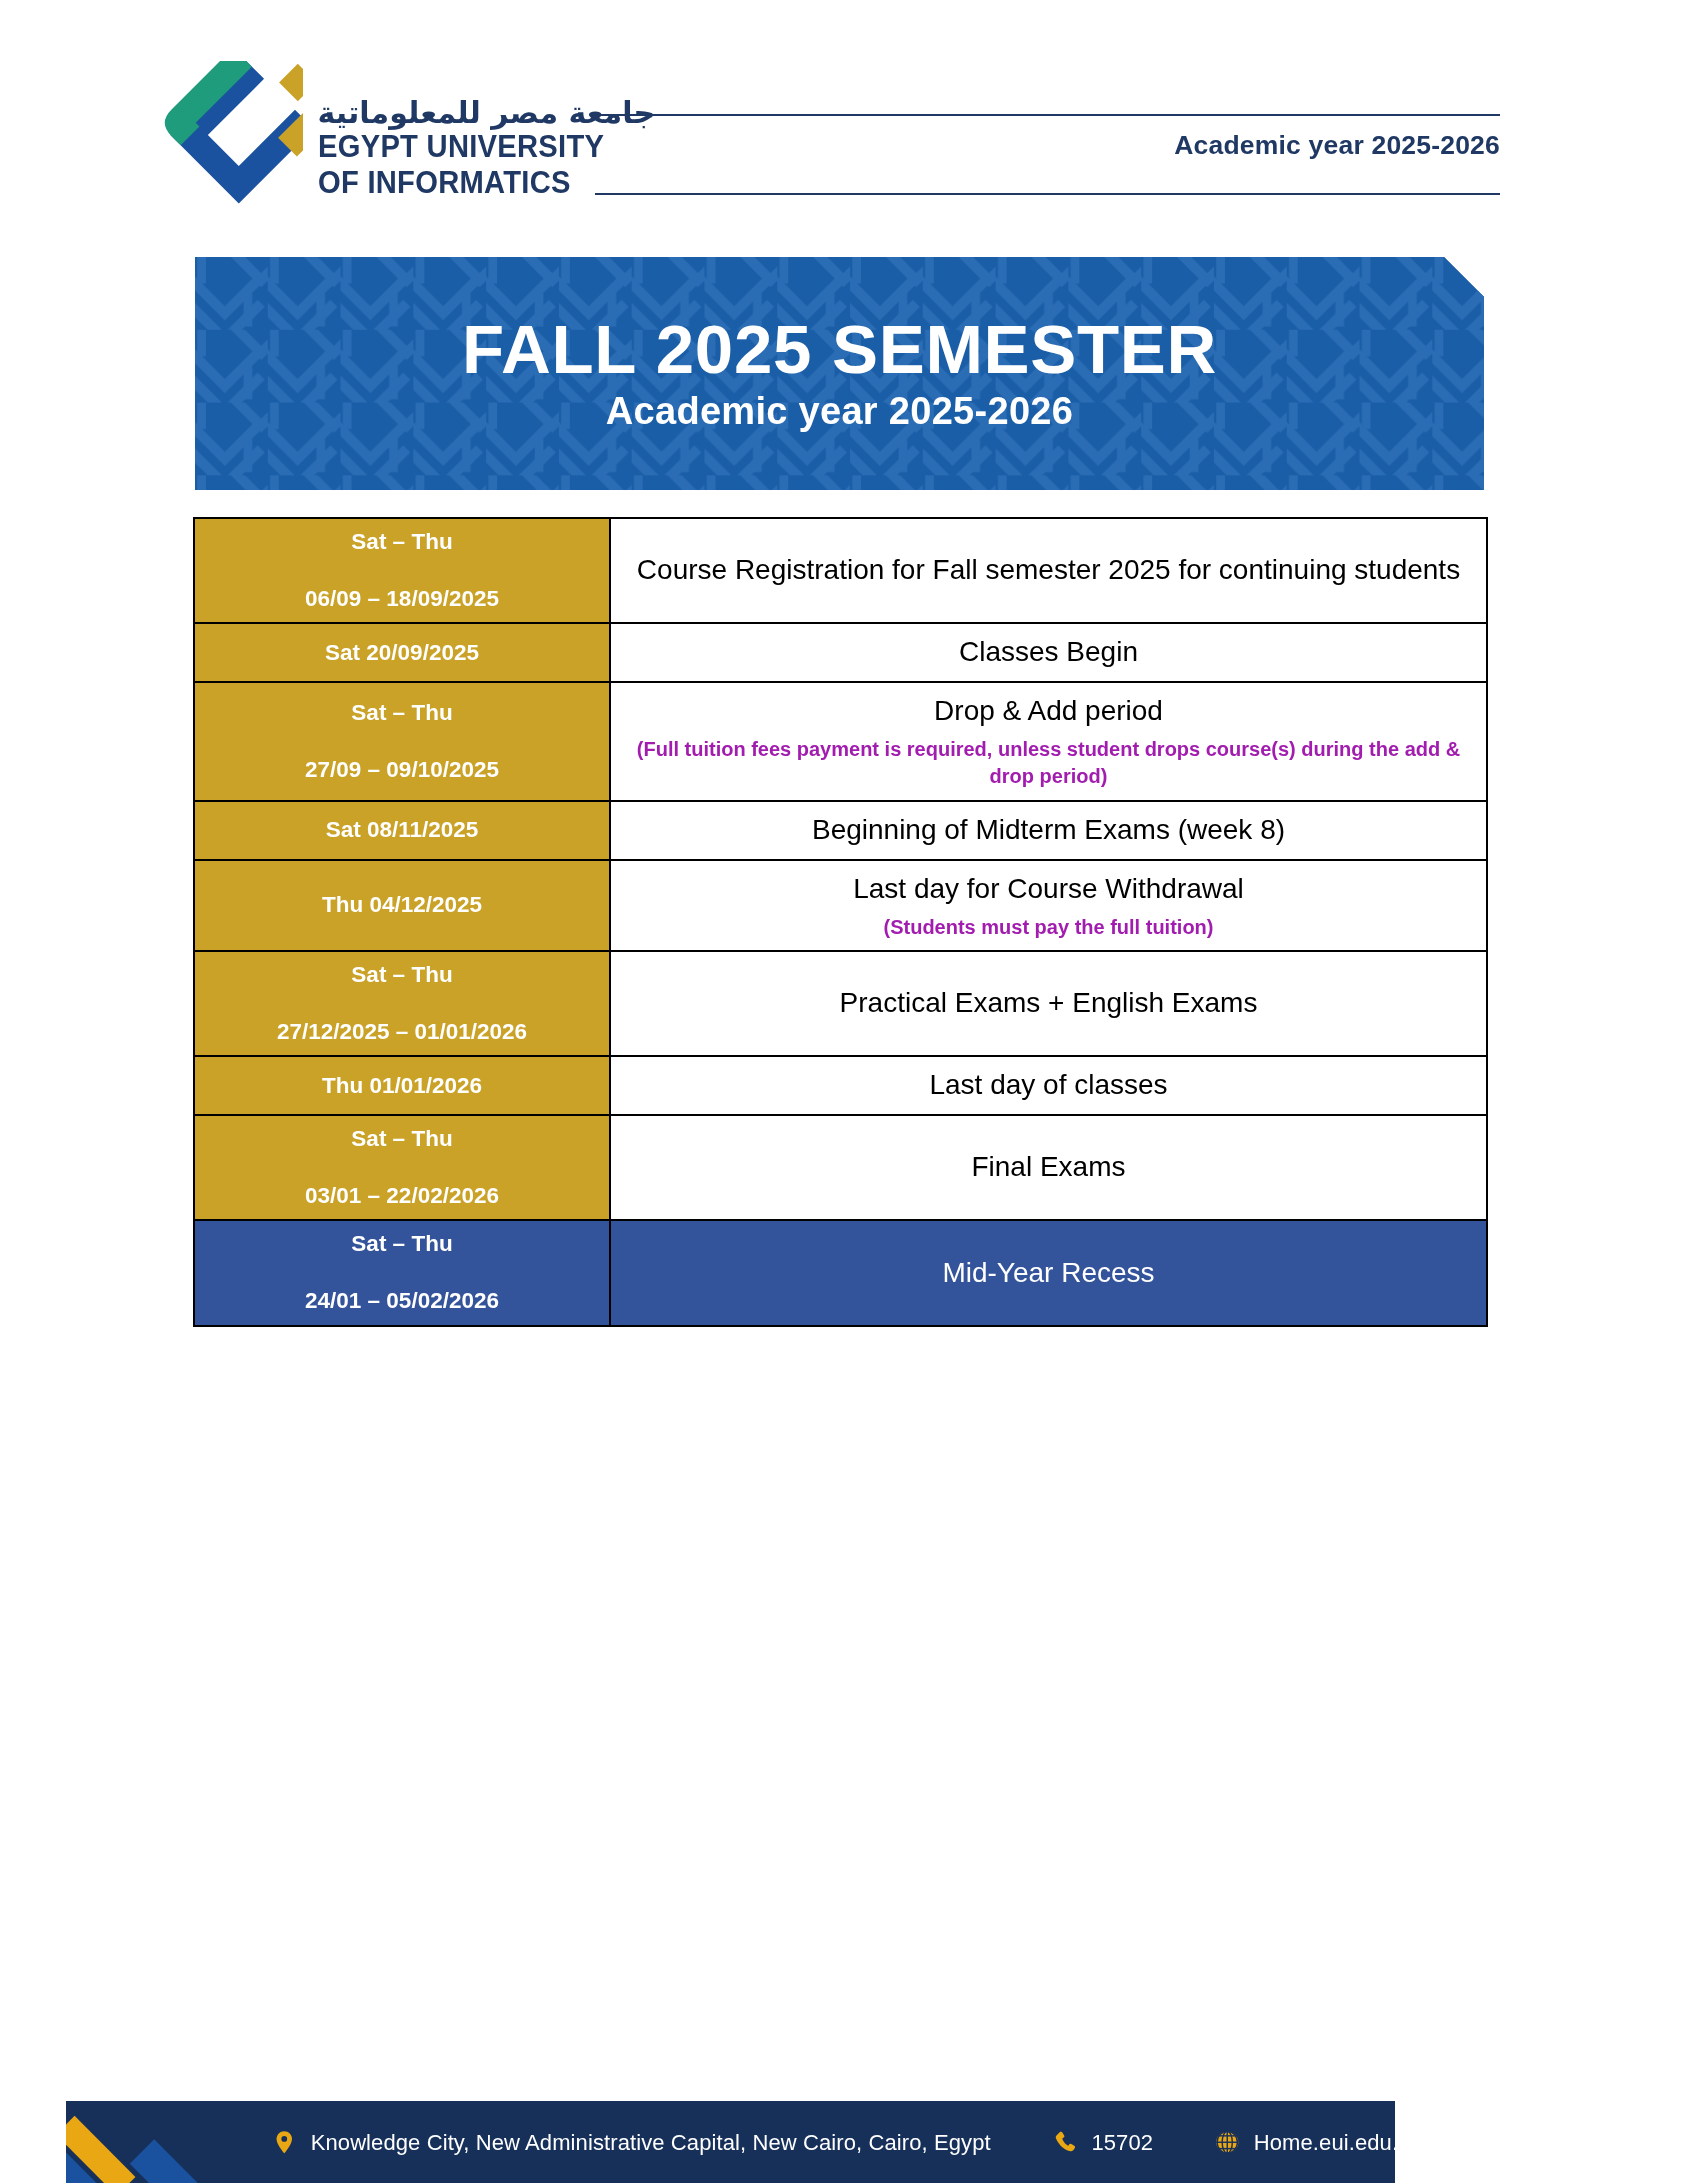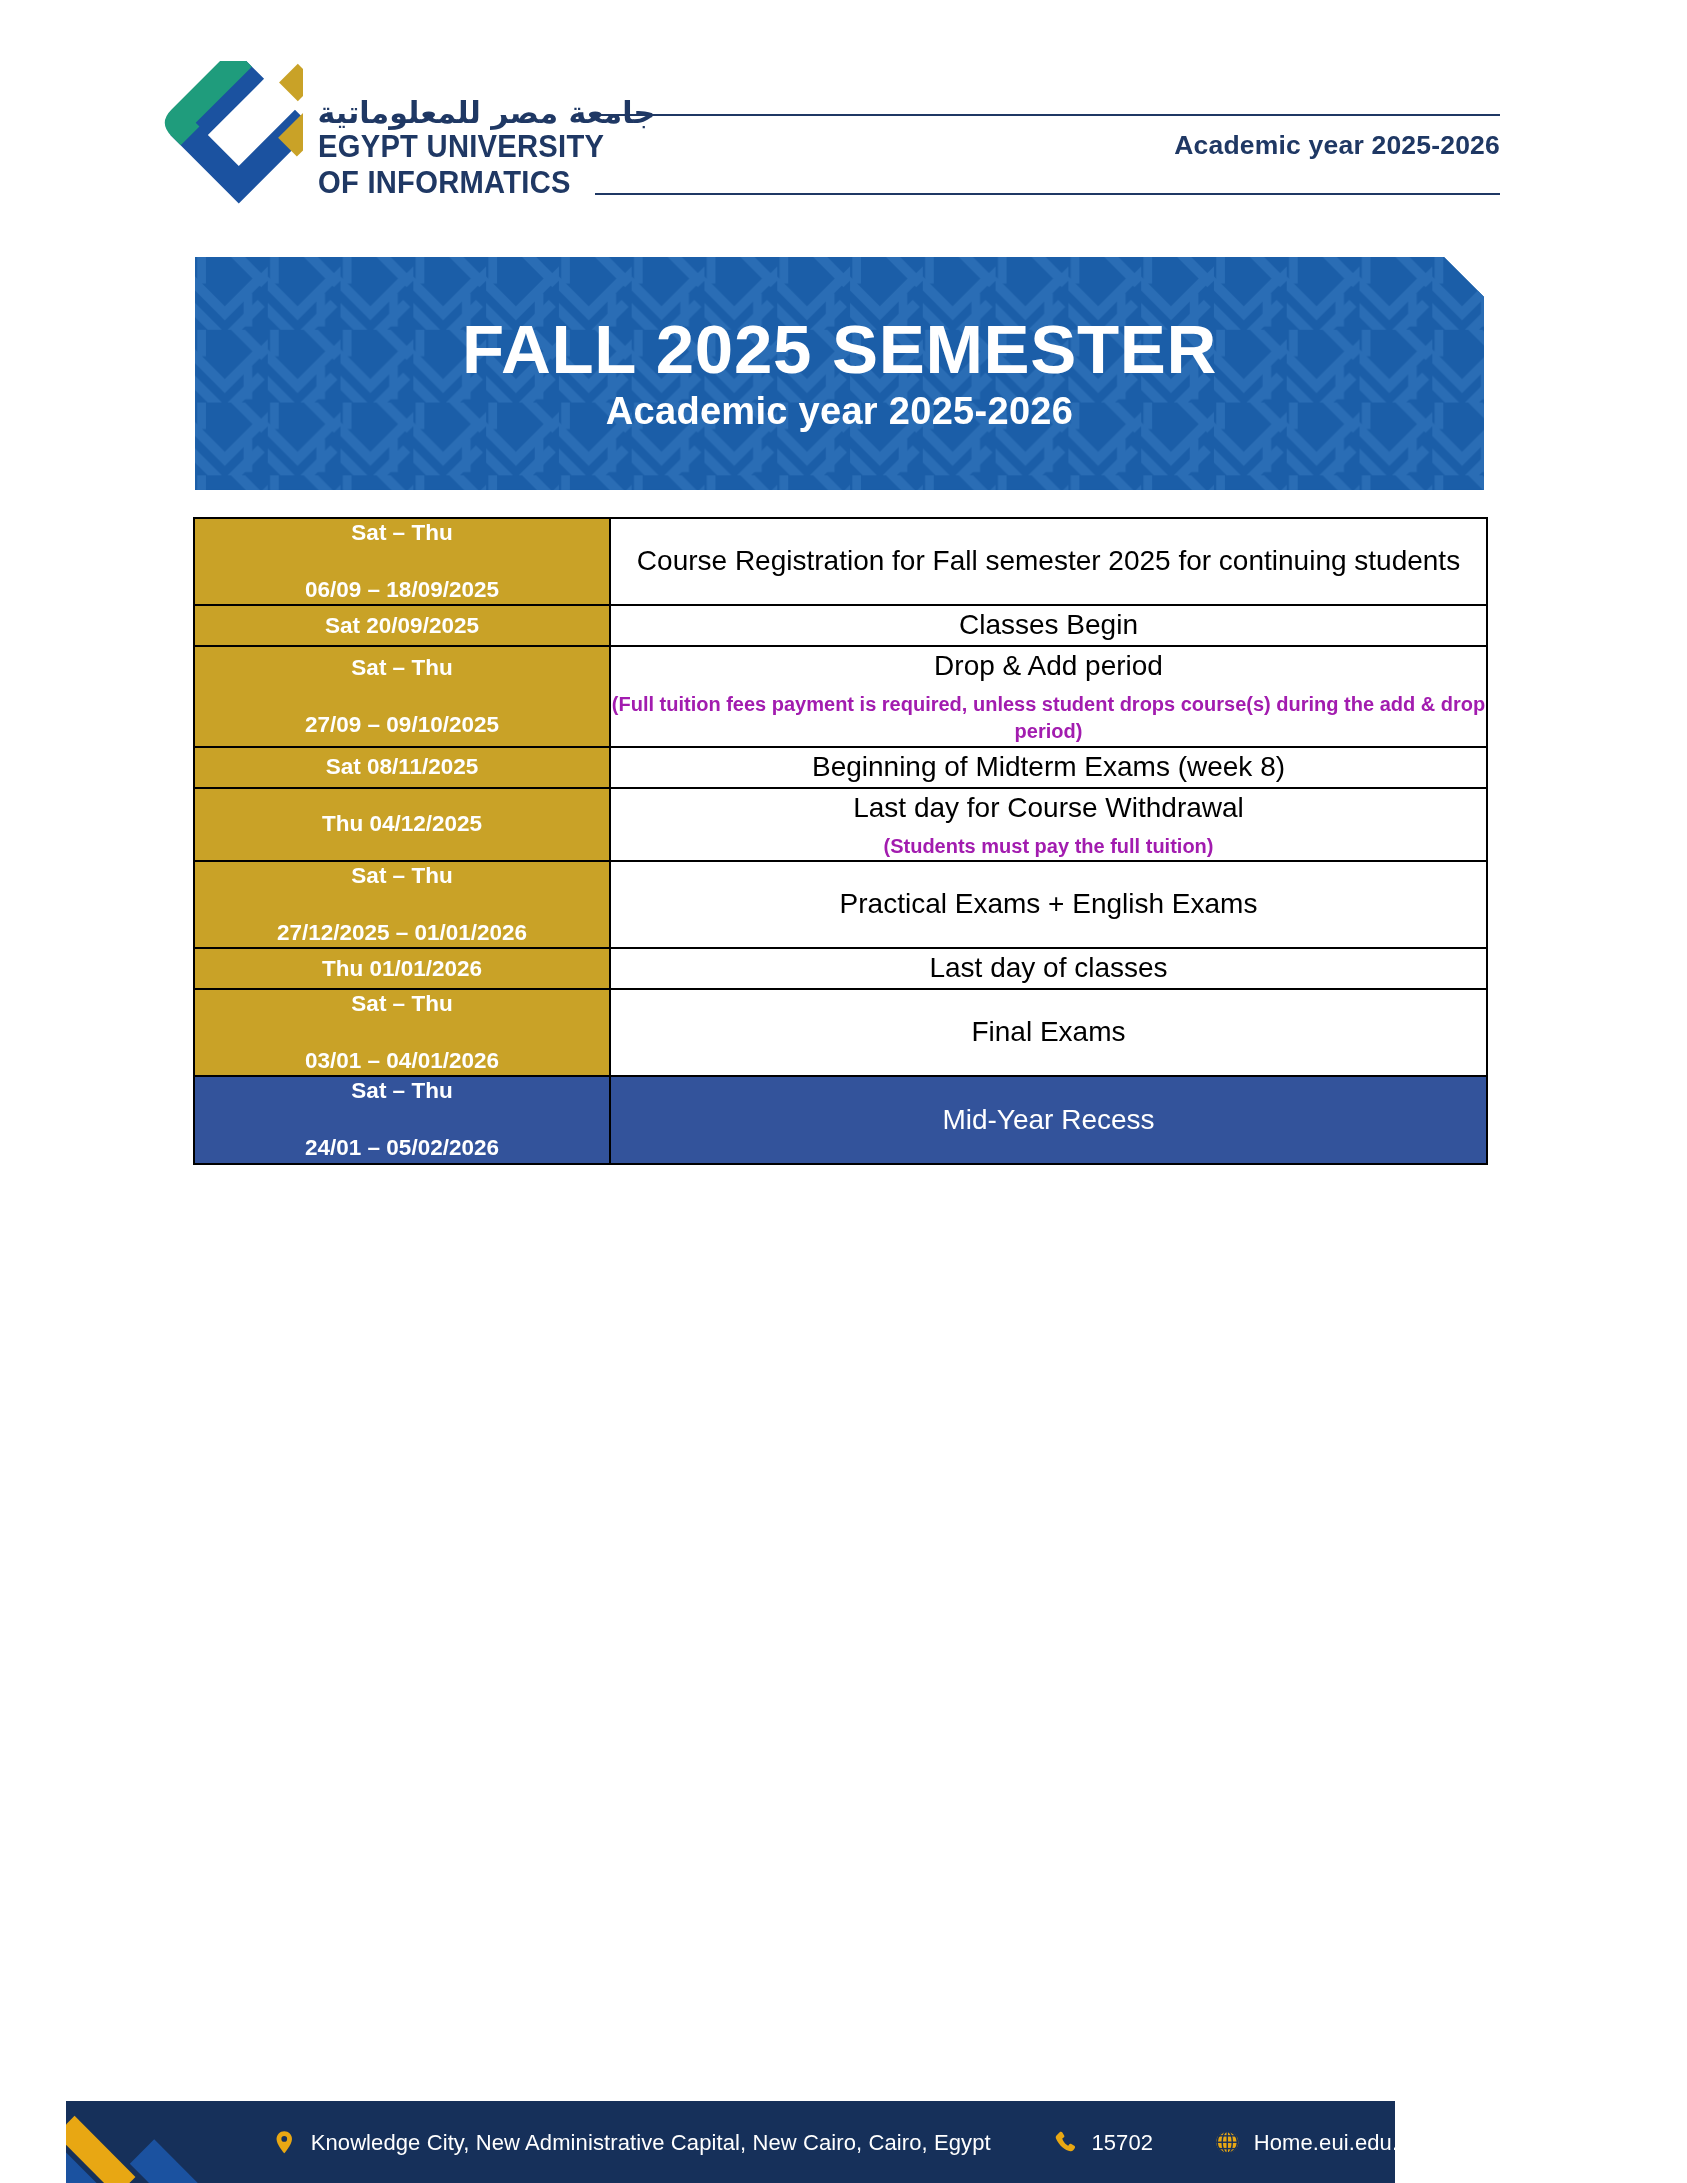--- a/index.html
+++ b/index.html
@@ -131,21 +131,21 @@
     position: absolute;
     left: 193px;
     top: 517px;
     width: 1293px;
     border-collapse: collapse;
     table-layout: fixed;
   }
   .cal-table td {
     border: 2px solid #000000;
     vertical-align: middle;
-    padding: 0;
+    padding: 9px;
   }
   .col-date { width: 416px; }
   .col-event { width: 877px; }
 
   .date-cell {
     background: #C9A227;
     color: #ffffff;
     text-align: center;
     font-size: 22.5px;
     font-weight: bold;
@@ -342,21 +342,21 @@
         <div class="dline">Thu 01/01/2026</div>
       </td>
       <td class="event-cell">
         <span>Last day of classes</span>
       </td>
     </tr>
 
     <tr>
       <td class="date-cell">
         <div class="dline">Sat – Thu</div>
-        <div class="dline">03/01 – 04/01/2026</div>
+        <div class="dline">03/01 – 22/02/2026</div>
       </td>
       <td class="event-cell">
         <span>Final Exams</span>
       </td>
     </tr>
 
     <tr class="recess">
       <td class="date-cell">
         <div class="dline">Sat – Thu</div>
         <div class="dline">24/01 – 05/02/2026</div>

